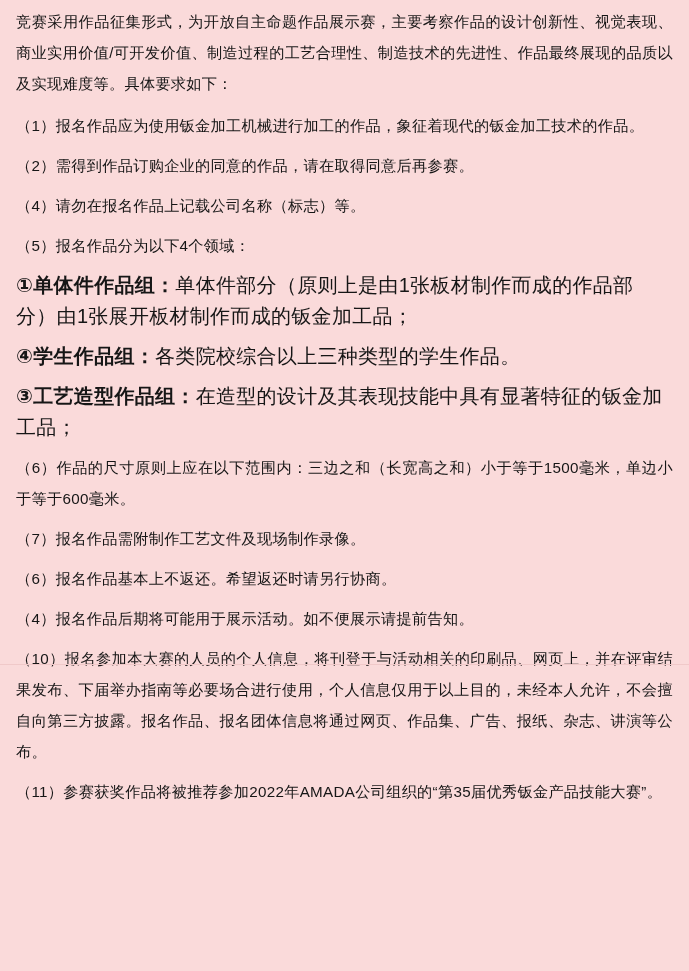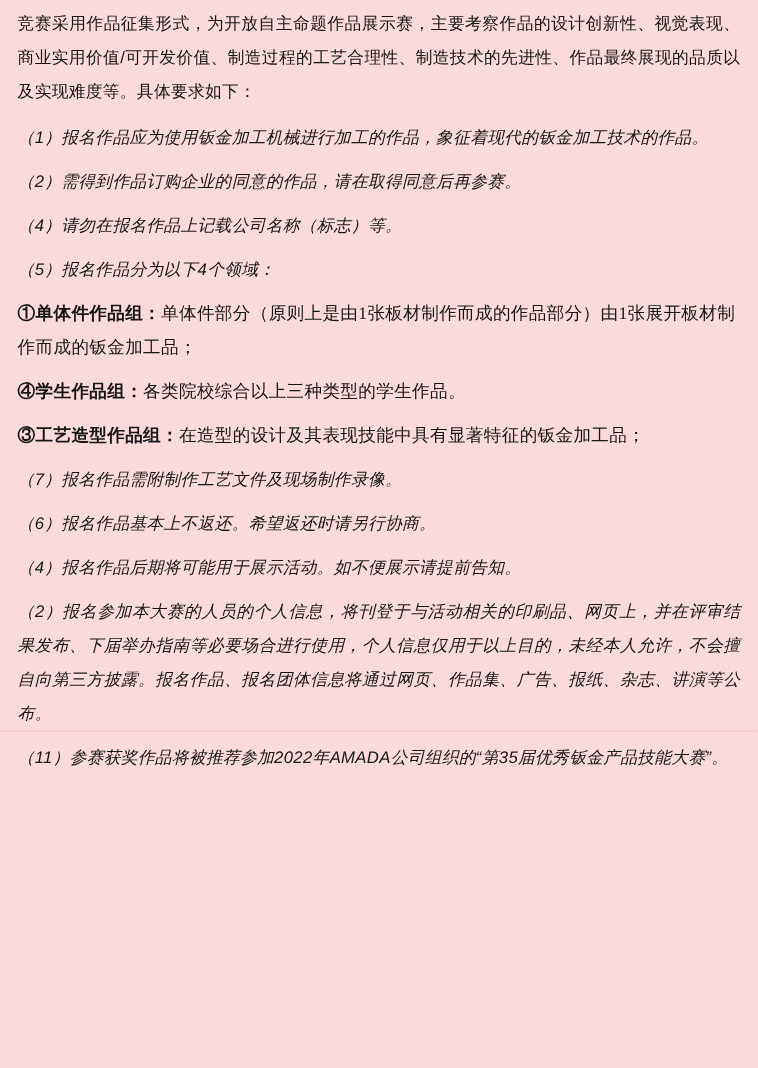--- a/index.html
+++ b/index.html
@@ -29,29 +29,27 @@
     margin: 0 0 9px 0;
     text-align: justify;
     text-justify: inter-ideograph;
     color: #161616;
   }
   .para.first {
     margin-bottom: 11px;
   }
   .para.indent {
     text-indent: 0;
-    font-style: italic;
   }
   .cat {
     margin: 0 0 9px 0;
-    font-size: 16px;
+    font-size: 20px;
     line-height: 31px;
     letter-spacing: 0.3px;
     color: #161616;
-    font-family: Liberation Serif, serif;
   }
   .cat .head {
     font-weight: bold;
   }
   .bottom-rule {
     position: absolute;
     left: 0;
     right: 0;
     bottom: 52px;
     height: 1px;
@@ -70,22 +68,23 @@
   <p class="para indent">（4）请勿在报名作品上记载公司名称（标志）等。</p>
   <p class="para indent">（5）报名作品分为以下4个领域：</p>
 
   <p class="cat"><span class="head">①单体件作品组：</span><span>单体件部分（原则上是由1张板材制作而成的作品部分）由1张展开板材制作而成的钣金加工品；</span></p>
 
 
   <p class="cat"><span class="head">④学生作品组：</span><span>各类院校综合以上三种类型的学生作品。</span></p>
 
   <p class="cat"><span class="head">③工艺造型作品组：</span><span>在造型的设计及其表现技能中具有显著特征的钣金加工品；</span></p>
 
+  <p class="para indent">（6）作品的尺寸原则上应在以下范围内：三边之和（长宽高之和）小于等于1500毫米，单边小于等于600毫米。</p>
   <p class="para indent">（7）报名作品需附制作工艺文件及现场制作录像。</p>
   <p class="para indent">（6）报名作品基本上不返还。希望返还时请另行协商。</p>
   <p class="para indent">（4）报名作品后期将可能用于展示活动。如不便展示请提前告知。</p>
-  <p class="para indent">（2）报名参加本大赛的人员的个人信息，将刊登于与活动相关的印刷品、网页上，并在评审结果发布、下届举办指南等必要场合进行使用，个人信息仅用于以上目的，未经本人允许，不会擅自向第三方披露。报名作品、报名团体信息将通过网页、作品集、广告、报纸、杂志、讲演等公布。</p>
+  <p class="para indent">（10）报名参加本大赛的人员的个人信息，将刊登于与活动相关的印刷品、网页上，并在评审结果发布、下届举办指南等必要场合进行使用，个人信息仅用于以上目的，未经本人允许，不会擅自向第三方披露。报名作品、报名团体信息将通过网页、作品集、广告、报纸、杂志、讲演等公布。</p>
 
   <div class="bottom-rule"></div>
 
   <p class="para indent">（11）参赛获奖作品将被推荐参加2022年AMADA公司组织的“第35届优秀钣金产品技能大赛”。</p>
 
 </div>
 
 </body></html>

